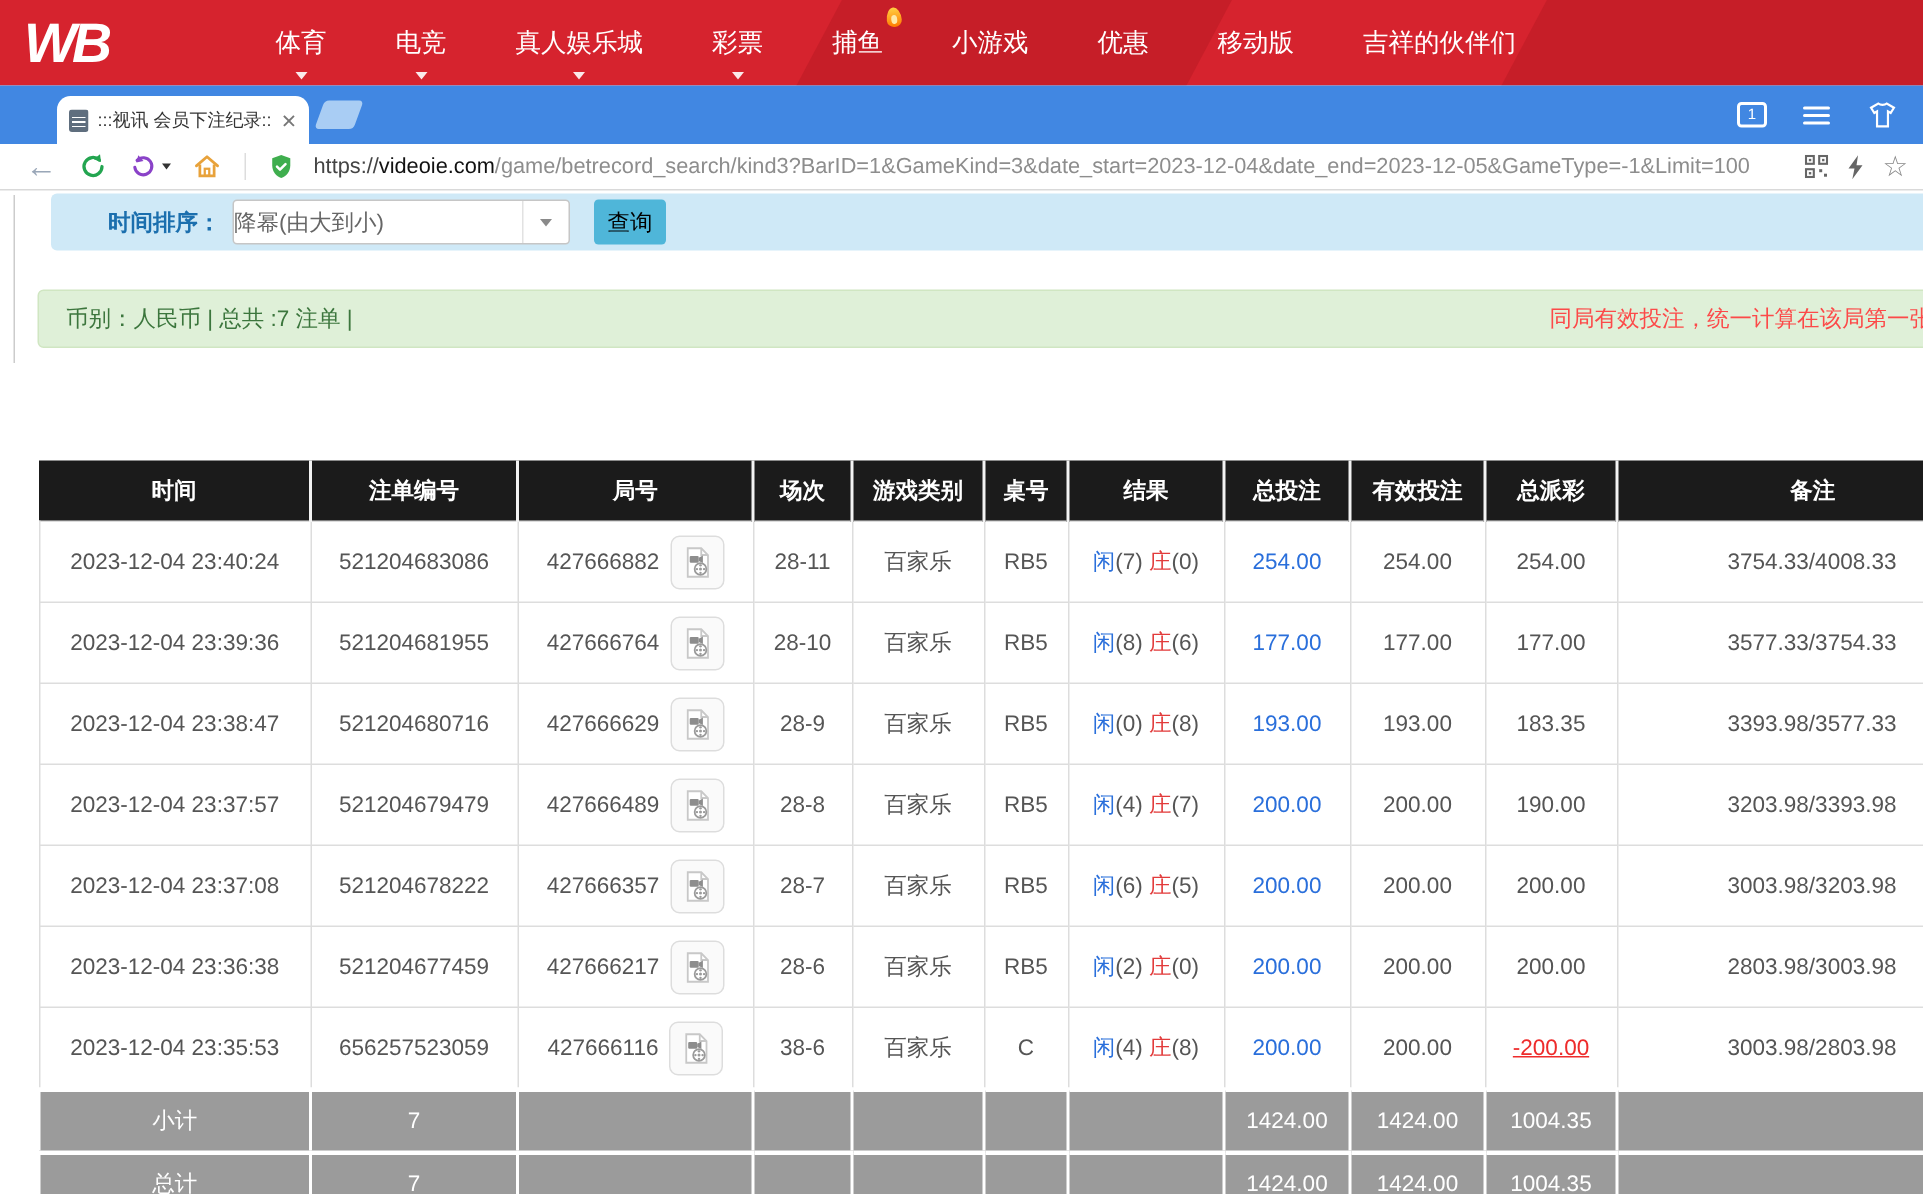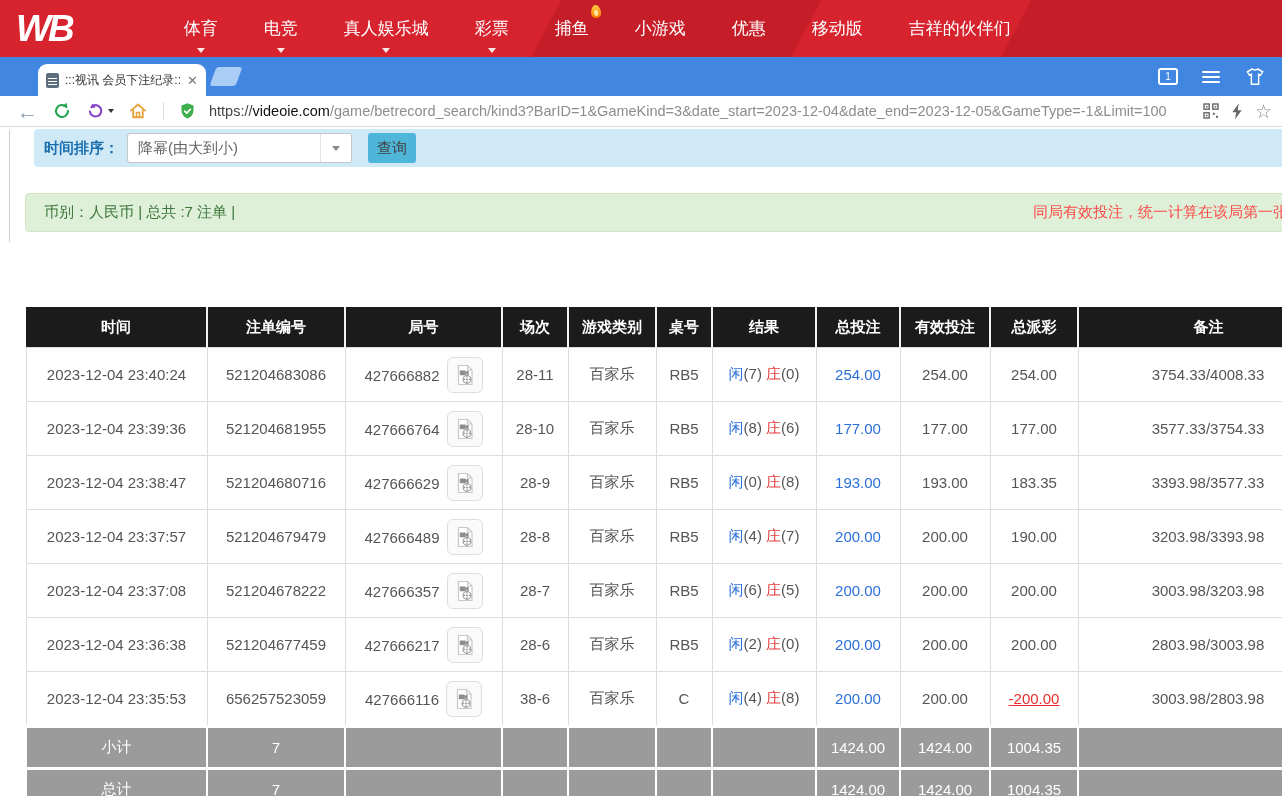--- a/index.html
+++ b/index.html
@@ -46,26 +46,26 @@
   .url-text{font-size:14.5px;margin-left:6px;white-space:nowrap;overflow:hidden;flex:1;cursor:text;}
   .url-scheme{color:#444;}
   .url-domain{color:#111;font-weight:normal;}
   .url-path{color:#8d8d8d;}
   .tb-right{display:flex;align-items:center;gap:12px;margin-left:8px;flex:none;}
   .star-glyph{font-size:19px;color:#888;line-height:1;}
   
   .page{position:relative;}
   .frame-line{position:absolute;left:9px;top:1px;width:1px;height:112px;background:#ccc;}
   .filter-bar{margin-left:34px;margin-top:2px;width:1303px;height:38px;background:#cfe9f7;border-radius:4px;display:flex;align-items:center;box-sizing:border-box;padding:0 10px;}
-  .filter-label{color:#1b6fae;font-weight:bold;font-size:15px;margin-right:8px;white-space:nowrap;}
+  .filter-label{color:#1b6fae;font-weight:bold;font-size:15px;margin-right:8px;white-space:nowrap;margin-left:28px;}
   .sort-select{width:225px;height:30px;background:#fff;border:1px solid #c6c6c6;border-radius:3px;display:flex;align-items:center;cursor:pointer;box-sizing:border-box;}
-  .sort-value{flex:1;font-size:15px;color:#666;padding-left:10px;white-space:nowrap;overflow:hidden;}
+  .sort-value{flex:1;font-size:15px;color:#666;white-space:nowrap;overflow:hidden;}
   .sort-arrow-zone{width:30px;align-self:stretch;border-left:1px solid #e2e2e2;display:flex;align-items:center;justify-content:center;}
   .sort-arrow{width:0;height:0;border-left:4px solid transparent;border-right:4px solid transparent;border-top:5px solid #8a8a8a;}
-  .search-btn{margin-left:16px;width:48px;height:30px;background:#4fb6d9;border:none;border-radius:3px;color:#404040;font-size:15px;cursor:pointer;font-family:inherit;}
+  .search-btn{margin-left:16px;width:48px;height:30px;background:#4fb6d9;border:none;border-radius:3px;color:#000000;font-size:15px;cursor:pointer;font-family:inherit;}
   .alert-success{margin:26px 0 0 25px;width:1312px;height:39px;background:#dff0d8;border:1px solid #d0e6c2;border-radius:4px;box-sizing:border-box;display:flex;align-items:center;justify-content:space-between;padding:0 18px;}
   .alert-info-text{color:#3c763d;font-size:15px;white-space:nowrap;}
   .alert-notice-text{color:#fc4a49;font-size:15px;white-space:nowrap;}
   
   .bet-table{margin:75px 0 0 25px;width:1312px;border-collapse:collapse;table-layout:fixed;font-size:15px;}
   .bet-table th{background:#1b1b1b;color:#fff;font-weight:bold;height:38px;border-left:2px solid #f2f2f2;}
   .bet-table th:first-child{border-left:none;}
   .bet-table tbody td{height:53px;border:1px solid #ddd;color:#555;text-align:center;background:#fff;padding:0;}
   .c-round span{vertical-align:middle;}
   .video-btn{display:inline-flex;align-items:center;justify-content:center;width:36px;height:36px;background:#fafafa;border:1px solid #ddd;border-radius:6px;margin-left:7px;vertical-align:middle;cursor:pointer;padding:0;}

